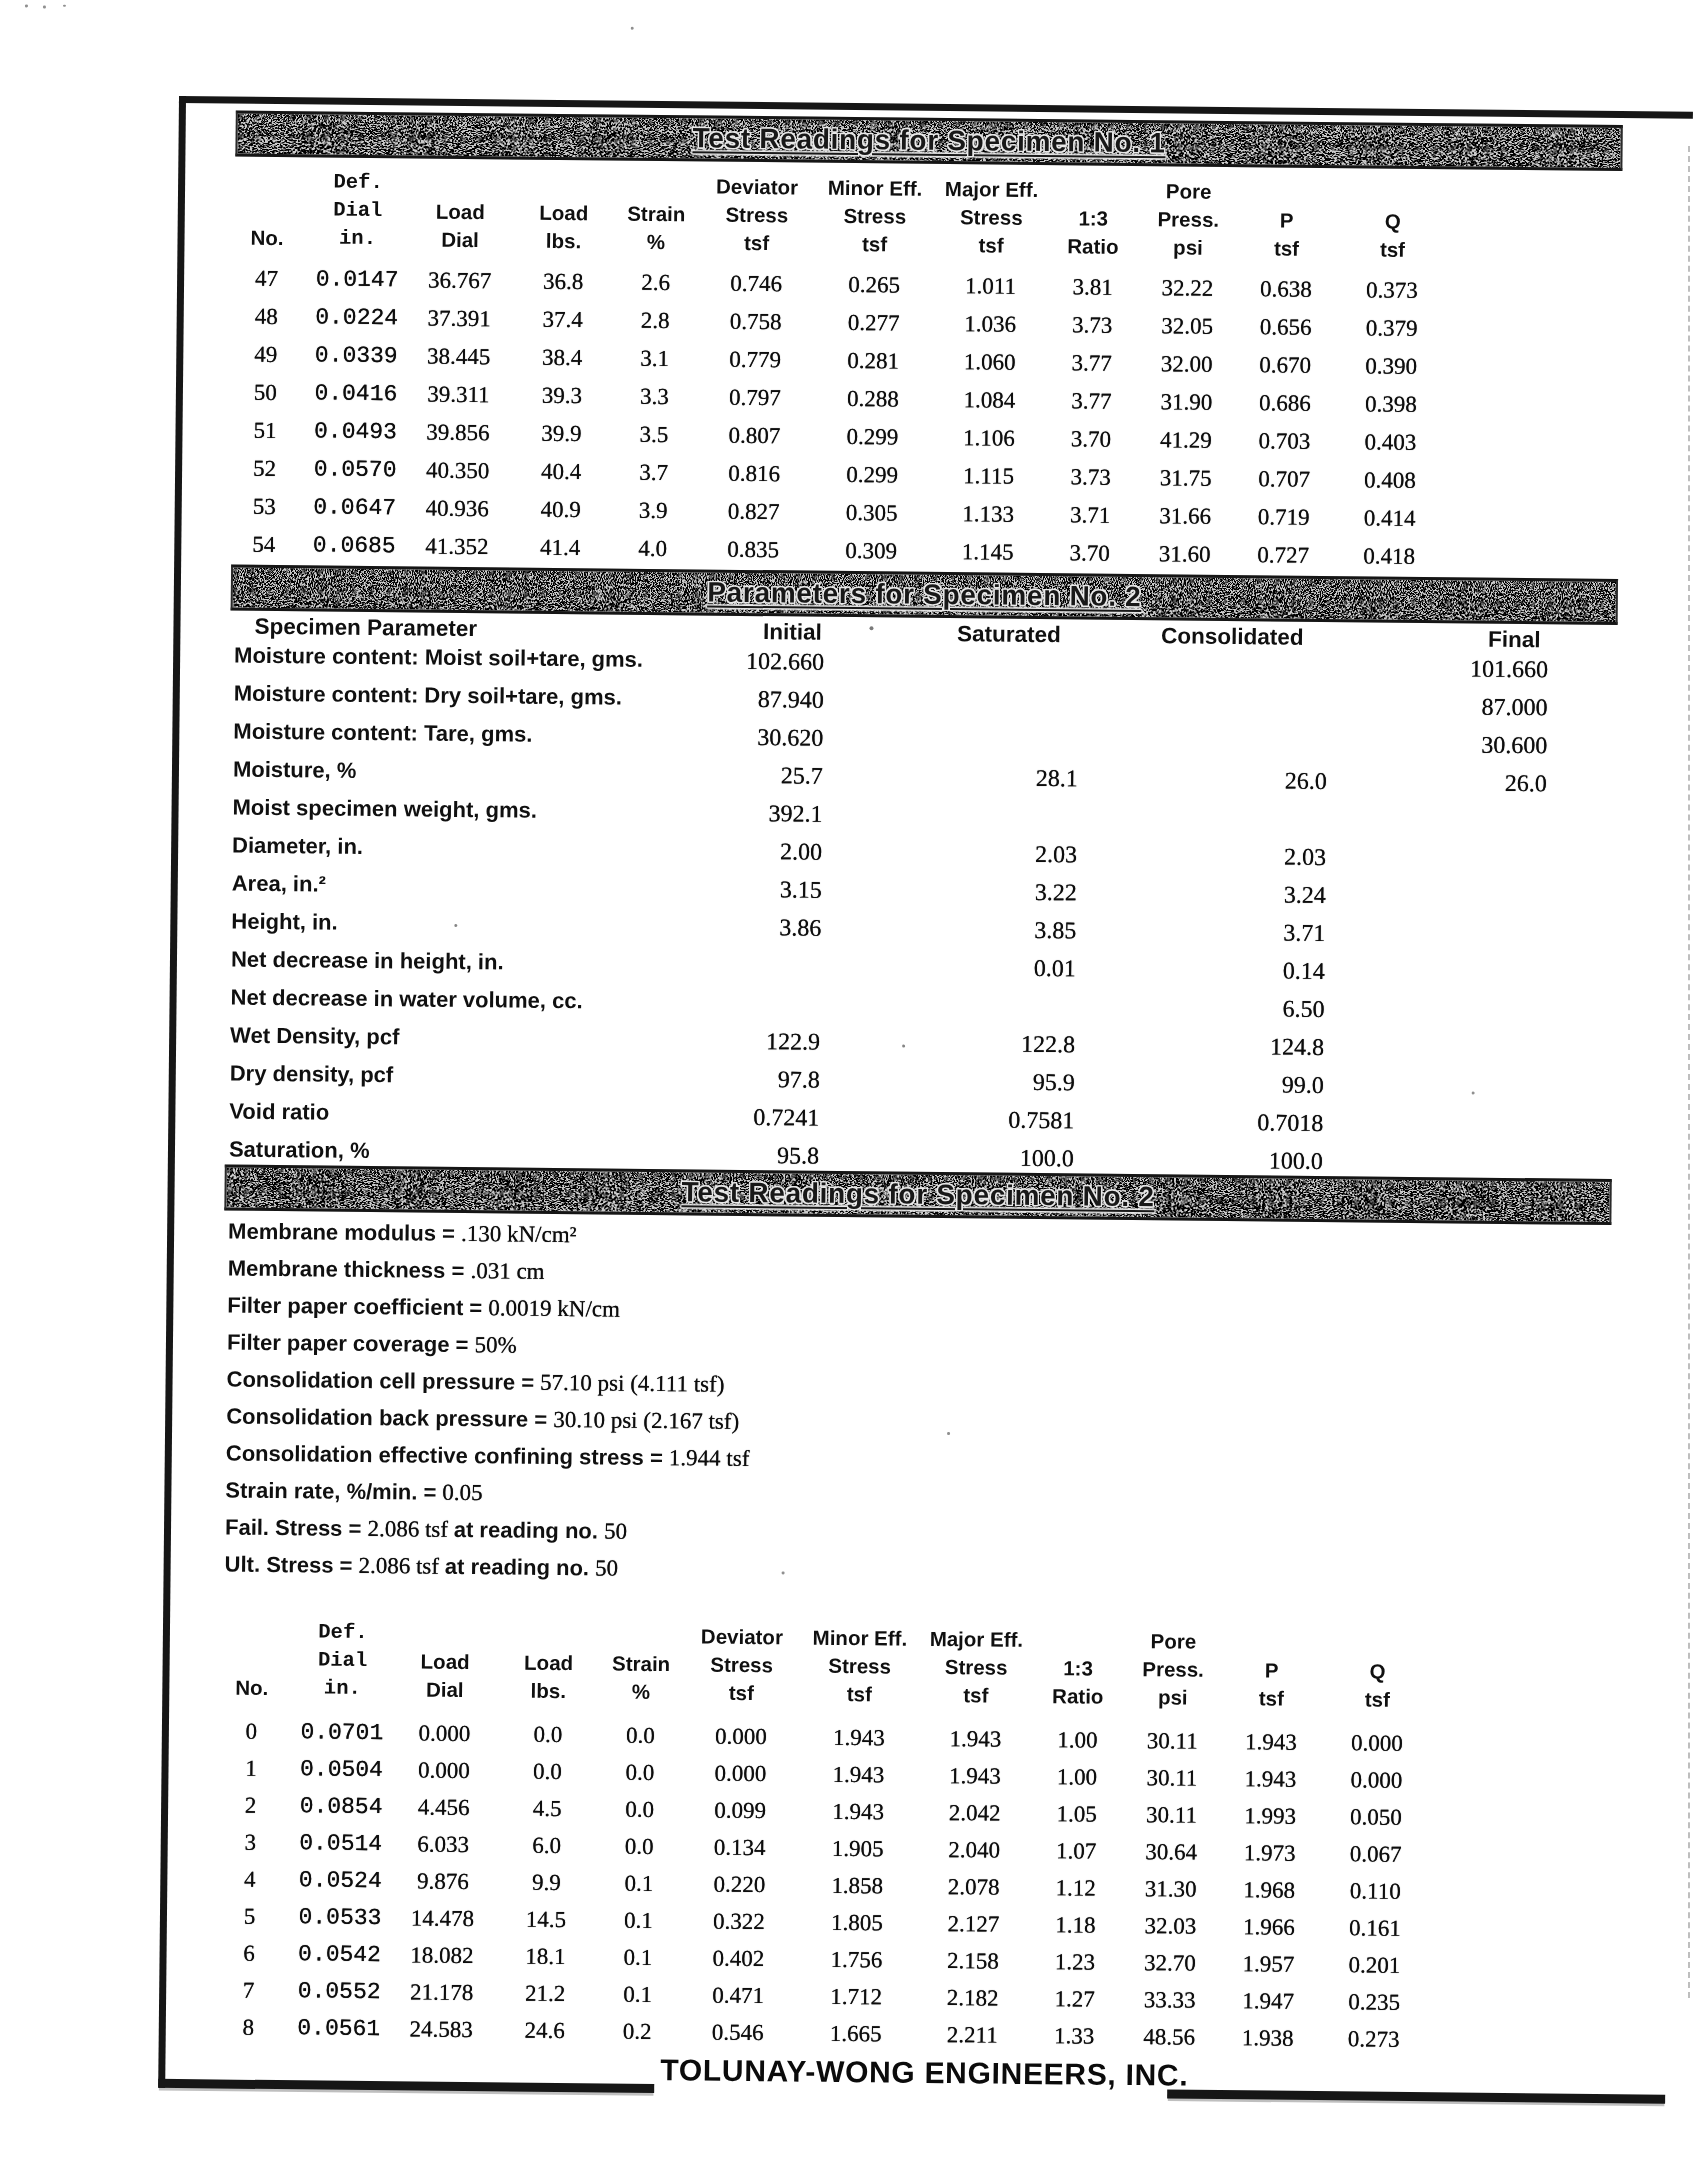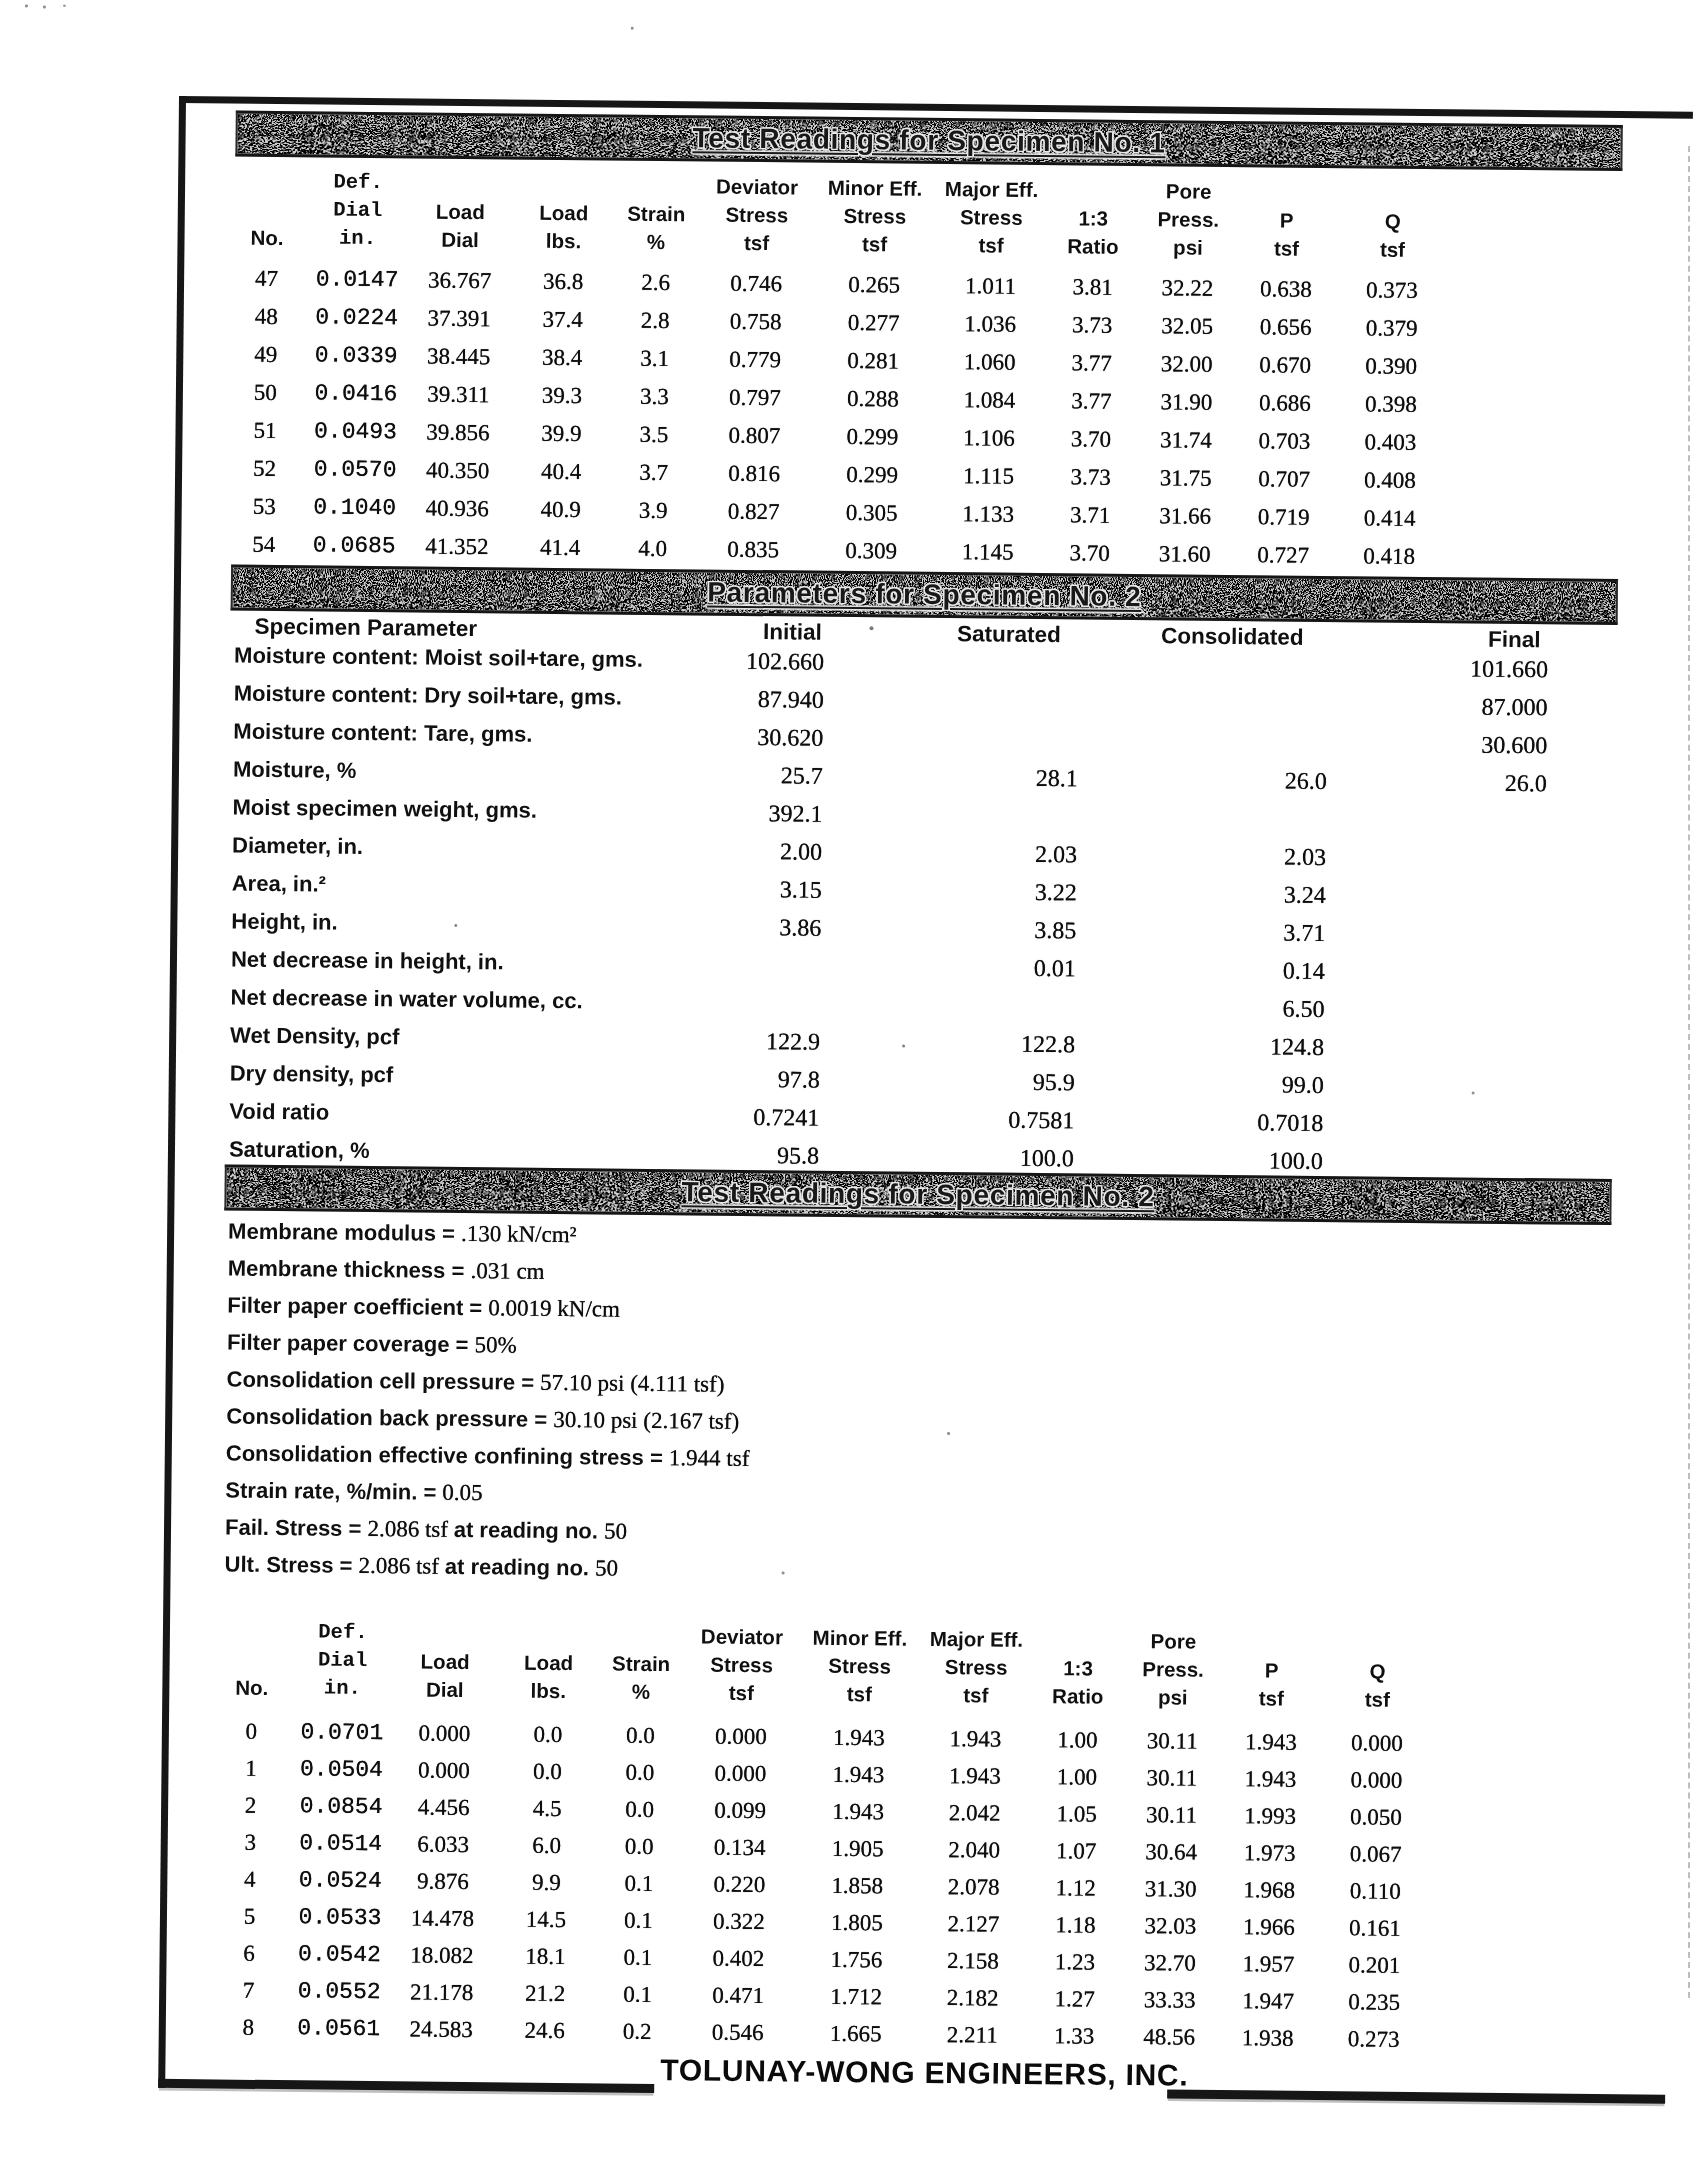--- a/index.html
+++ b/index.html
@@ -214,41 +214,41 @@
       <div class="rt-row">
         <span>51</span>
         <span>0.0493</span>
         <span>39.856</span>
         <span>39.9</span>
         <span>3.5</span>
         <span>0.807</span>
         <span>0.299</span>
         <span>1.106</span>
         <span>3.70</span>
-        <span>31.74</span>
+        <span>41.29</span>
         <span>0.703</span>
         <span>0.403</span>
       </div>
       <div class="rt-row">
         <span>52</span>
         <span>0.0570</span>
         <span>40.350</span>
         <span>40.4</span>
         <span>3.7</span>
         <span>0.816</span>
         <span>0.299</span>
         <span>1.115</span>
         <span>3.73</span>
         <span>31.75</span>
         <span>0.707</span>
         <span>0.408</span>
       </div>
       <div class="rt-row">
         <span>53</span>
-        <span>0.1040</span>
+        <span>0.0647</span>
         <span>40.936</span>
         <span>40.9</span>
         <span>3.9</span>
         <span>0.827</span>
         <span>0.305</span>
         <span>1.133</span>
         <span>3.71</span>
         <span>31.66</span>
         <span>0.719</span>
         <span>0.414</span>

